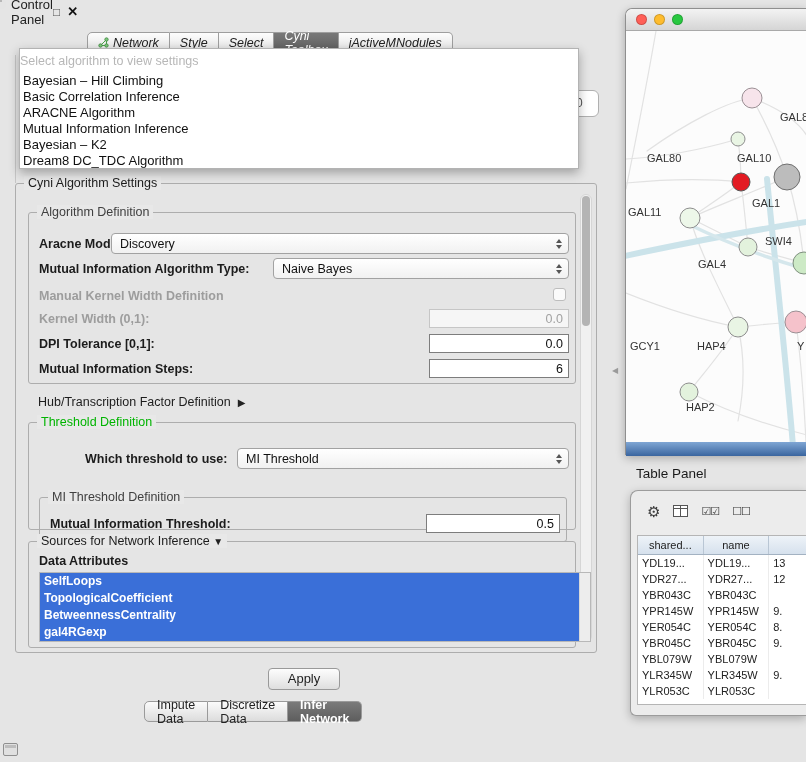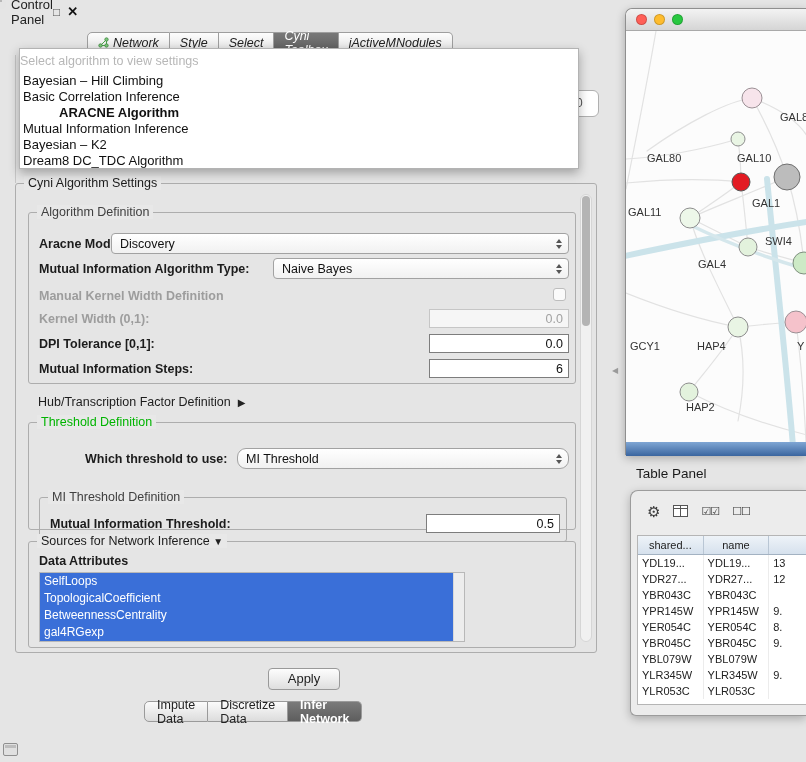--- a/index.html
+++ b/index.html
@@ -51,21 +51,21 @@
     position:absolute; left:18px; top:47px; width:560px; height:121px;
     background:#fff; border:1px solid #b3b3b3;
     box-shadow:0 4px 10px rgba(0,0,0,.3);
     z-index:40;
   }
   .popup-placeholder {
     height:24px; line-height:24px; text-align:left;
     color:#b7b7b7; font-size:12.5px;
   }
   .popup-item { height:16px; line-height:16px; padding-left:3px; font-size:13px; color:#111; }
-  .popup-item.bold { font-weight:bold;margin-left:36px; }
+  .popup-item.bold { font-weight:normal; }
 
   .ghost-line { left:14px; top:54px; height:128px; width:0; border-left:1px solid #c6c6c6; z-index:1; }
   .fragment-field {
     left:570px; top:89px; width:28px; height:27px;
     background:#fff; border:1px solid #b0b0b0; border-radius:0 6px 6px 0;
     font-size:12px; color:#555; line-height:25px; padding-left:4px; z-index:5;
   }
 
   
   .gbox { position:absolute; border:1px solid #adadad; border-radius:3px; }
@@ -110,22 +110,22 @@
   }
   .checkbox {
     position:absolute; width:13px; height:13px;
     background:#fafafa; border:1px solid #bdbdbd; border-radius:3px;
   }
 
   .hub-row { position:absolute; left:22px; top:211px; font-size:12.5px; color:#1c1c1c; display:flex; align-items:center; gap:7px; }
   .tri { font-size:10px; color:#222; }
 
   .attr-list {
-    position:absolute; left:10px; top:30px; width:426px; height:70px;
-    background:#fff; border:1px solid #b8b8b8; overflow:hidden;
+    position:absolute; left:10px; top:30px; width:552px; height:70px;
+    background:#fff; border:1px solid #b8b8b8; overflow:hidden;font-weight:bold;
   }
   .attr-item {
     height:17px; line-height:17px; padding-left:4px;
     background:#3a6fd8; color:#fff; font-size:12px;
     width:calc(100% - 11px);
   }
   .list-scroll { position:absolute; right:0; top:0; bottom:0; width:11px; background:#ededed; border-left:1px solid #d8d8d8; }
 
   .apply-btn {
     position:absolute; left:267px; top:667px; width:72px; height:22px;
@@ -291,21 +291,21 @@
 
     <div class="hub-row">
       <span>Hub/Transcription Factor Definition</span>
       <span class="tri">▶</span>
     </div>
 
     <div class="gbox" style="left:12px; top:238px; width:548px; height:108px;">
       <span class="legend green">Threshold Definition</span>
 
       <span class="flabel" style="left:56px; top:29px;">Which threshold to use:</span>
-      <div class="combo" style="left:208px; top:25px; width:332px;border-radius:9px;">
+      <div class="combo" style="left:208px; top:25px; width:332px;">
         <span>MI Threshold</span>
         <span class="stepper">
             <b></b>
             <i></i>
           </span>
       </div>
 
       <div class="gbox" style="left:10px; top:74px; width:528px; height:45px;text-decoration:underline;">
         <span class="legend blue">MI Threshold Definition</span>
         <span class="flabel" style="left:10px; top:19px;">Mutual Information Threshold:</span>

